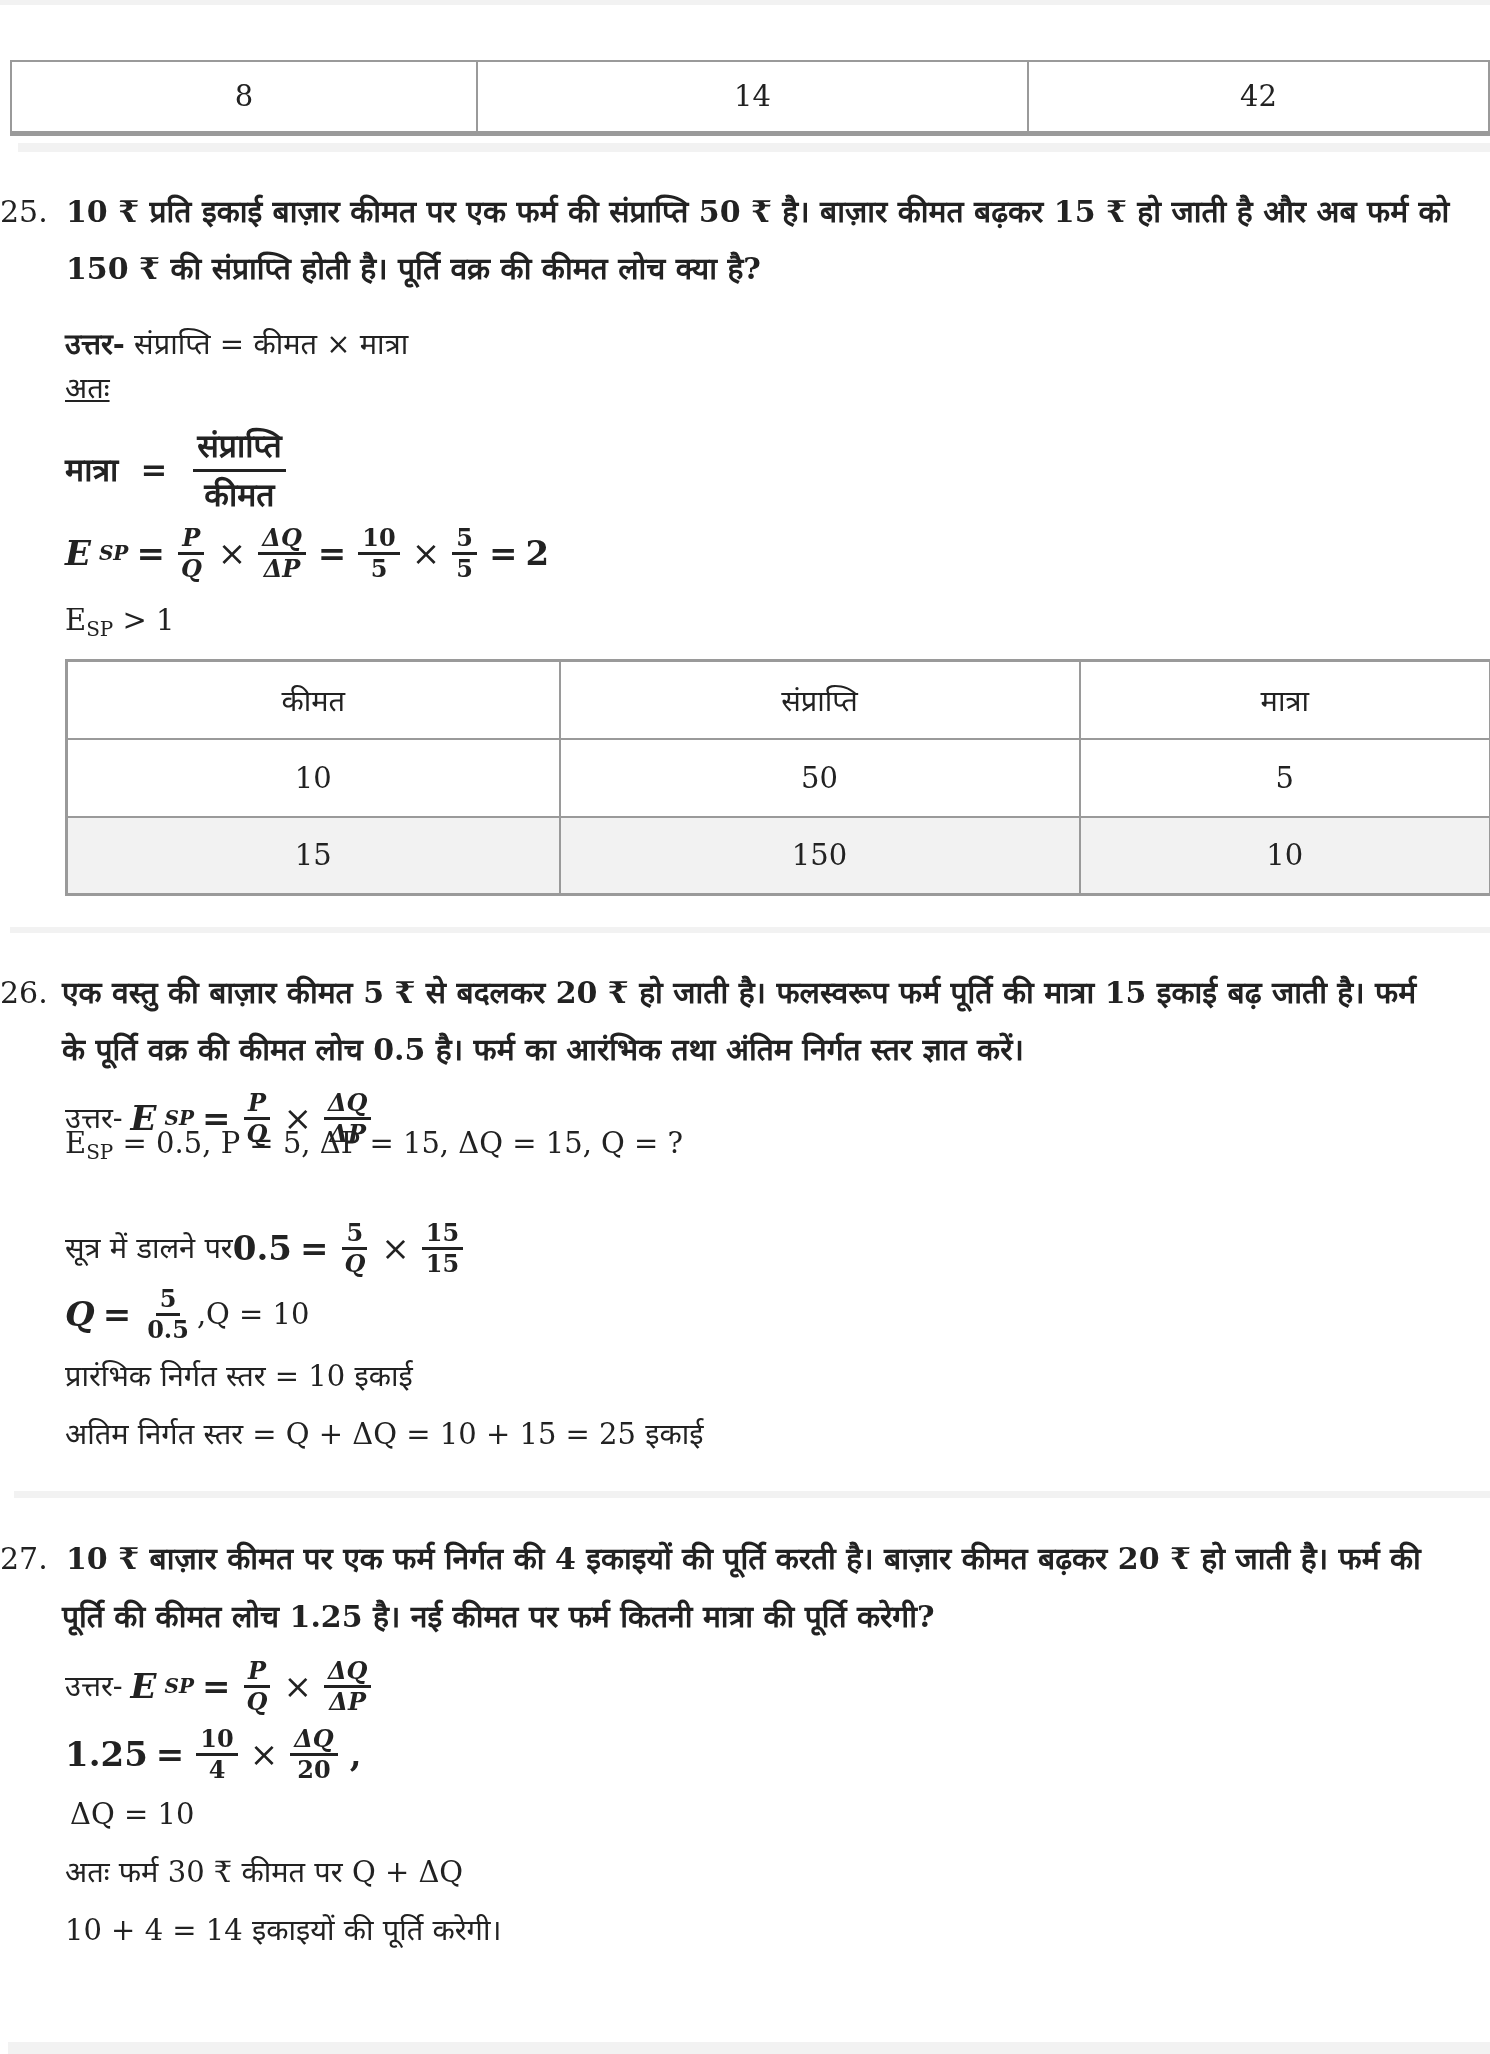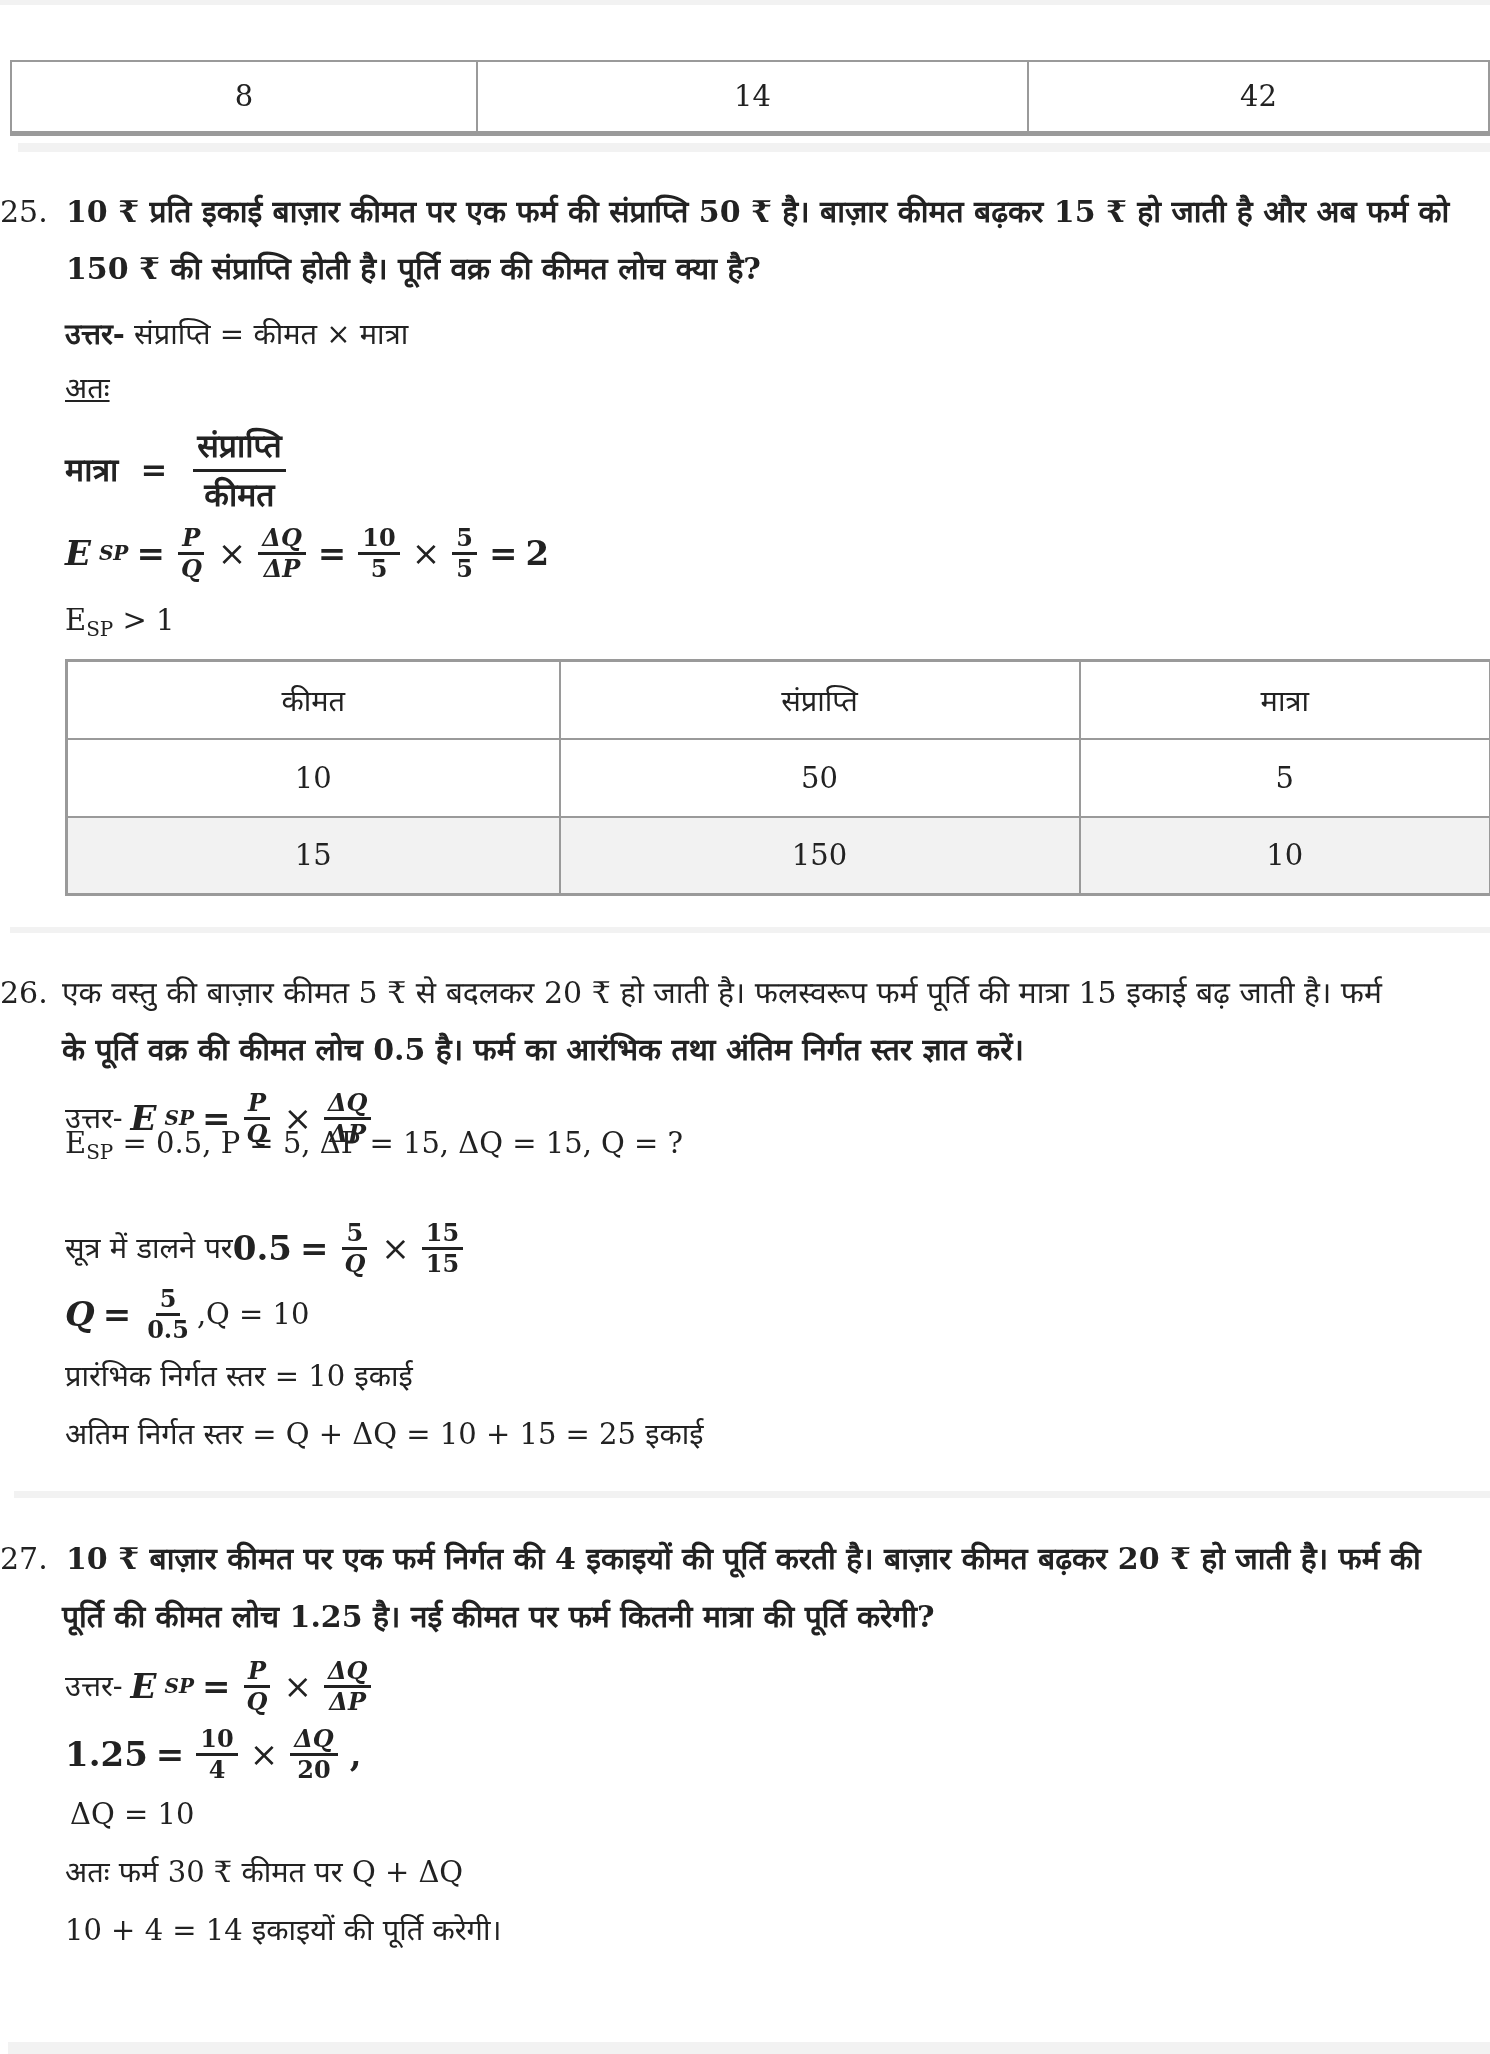--- a/index.html
+++ b/index.html
@@ -51,21 +51,21 @@
 <div class="strip" style="top:143px;height:9px;left:18px;"></div>
 
 <section>
   <div class="qline" style="left:0;top:183px;">
     <span class="qnum">25.</span><span class="qtext">10 ₹ प्रति इकाई बाज़ार कीमत पर एक फर्म की संप्राप्ति 50 ₹ है। बाज़ार कीमत बढ़कर 15 ₹ हो जाती है और अब फर्म को</span>
   </div>
   <div class="qline" style="left:66px;top:240px;">
     <span class="qtext">150 ₹ की संप्राप्ति होती है। पूर्ति वक्र की कीमत लोच क्या है?</span>
   </div>
 
-  <div class="ans" style="top:314px;">
+  <div class="ans" style="top:324px;">
     <b>उत्तर-</b><span> संप्राप्ति = कीमत × मात्रा</span>
   </div>
   <div class="ans" style="top:368px;text-decoration:underline;">अतः</div>
 
   <div class="ans" style="top:420px;height:100px;display:flex;align-items:center;gap:22px;">
     <b style="font-size:32px;">मात्रा</b>
     <b style="font-size:32px;">=</b>
     <span class="frac" style="font-size:32px;line-height:44px;font-weight:bold;">
       <span class="num">संप्राप्ति</span>
       <span class="den">कीमत</span>
@@ -128,21 +128,21 @@
       <td>10</td>
     </tr>
   </tbody>
     </table>
 </section>
 
 <div class="strip" style="top:927px;height:6px;left:10px;"></div>
 
 <section>
   <div class="qline" style="left:0;top:964px;">
-    <span class="qnum" style="width:62px">26.</span><span class="qtext" style="font-weight:normal">एक वस्तु की बाज़ार कीमत 5 ₹ से बदलकर 20 ₹ हो जाती है। फलस्वरूप फर्म पूर्ति की मात्रा 15 इकाई बढ़ जाती है। फर्म</span>
+    <span class="qnum" style="width:62px">26.</span><span class="qtext" style="font-weight:bold">एक वस्तु की बाज़ार कीमत 5 ₹ से बदलकर 20 ₹ हो जाती है। फलस्वरूप फर्म पूर्ति की मात्रा 15 इकाई बढ़ जाती है। फर्म</span>
   </div>
   <div class="qline" style="left:62px;top:1021px;">
     <span class="qtext" style="font-weight:bold">के पूर्ति वक्र की कीमत लोच 0.5 है। फर्म का आरंभिक तथा अंतिम निर्गत स्तर ज्ञात करें।</span>
   </div>
 
   <div class="ans" style="top:1080px;height:76px;display:flex;align-items:center;">
     <span>उत्तर-</span>
     <span class="math" style="margin-left:8px">
       <i>E</i>
         <sub><i>SP</i></sub>

